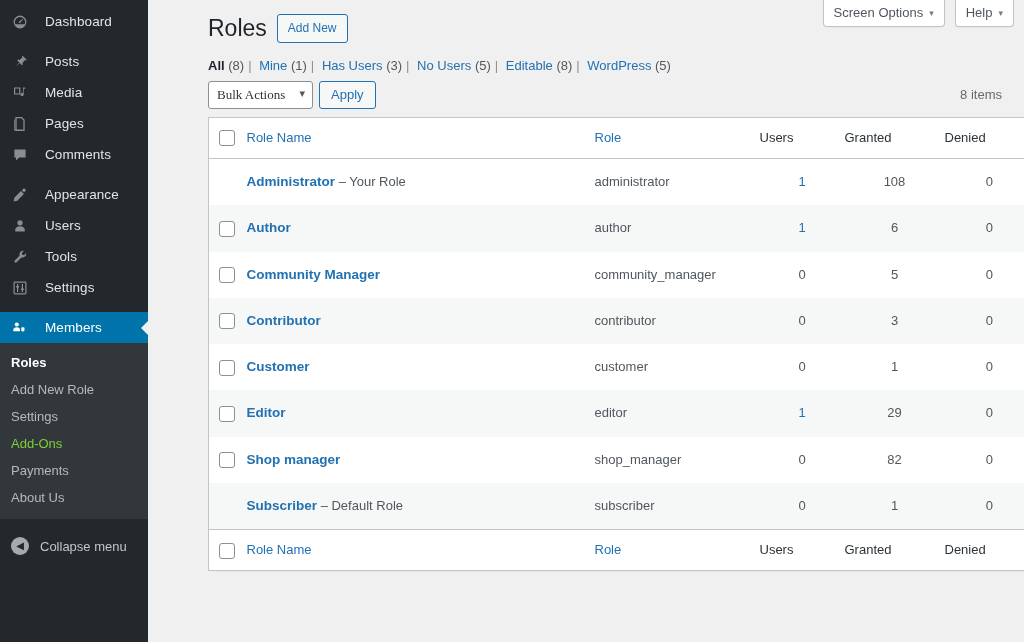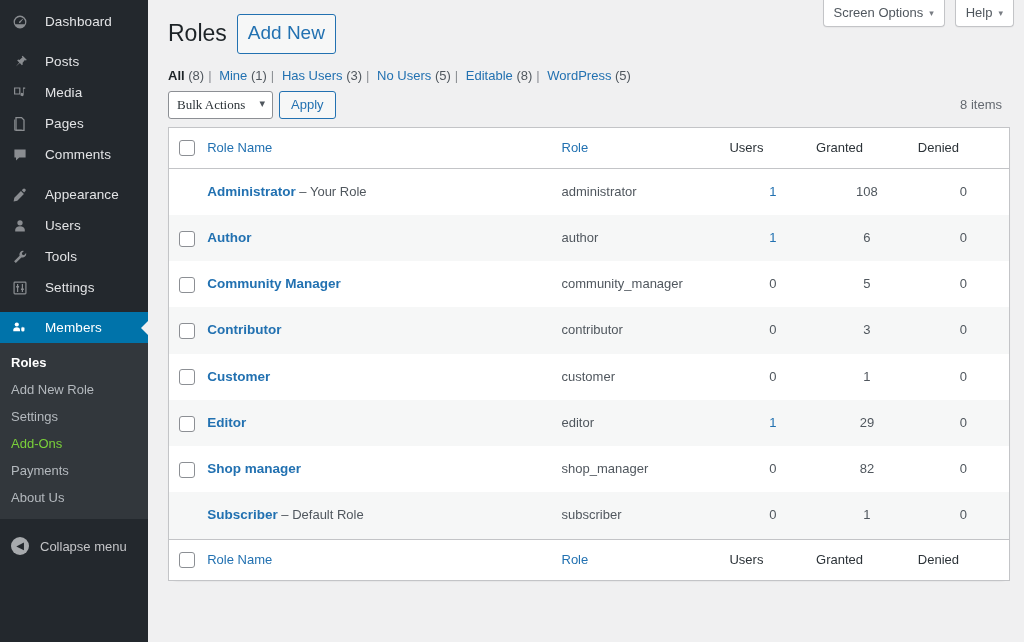--- a/index.html
+++ b/index.html
@@ -66,21 +66,21 @@
     width: 18px; height: 18px; border-radius: 50%;
     background: #a7aaad; color: #23282d;
     display: inline-flex; align-items: center; justify-content: center;
     font-size: 10px; line-height: 1; flex: 0 0 18px;
   }
   .collapse-row .cl-label { margin-left: 11px; }
 
   
   #main {
     flex: 1; height: 634px; background: #f0f0f1;
-    position: relative; overflow: hidden;
+    position: relative; overflow: hidden; margin-left: 40px;
   }
   .screen-meta {
     position: absolute; top: 0; right: 10px;
     display: flex; gap: 10px; z-index: 5;
   }
   .meta-btn {
     background: #fff; border: 1px solid #c3c4c7; border-top: none;
     border-radius: 0 0 4px 4px;
     padding: 5px 10px 6px 10px;
     font-size: 13px; color: #50575e; cursor: pointer;
@@ -93,21 +93,21 @@
     display: flex; align-items: center;
     padding: 14px 0 0 20px; gap: 10px;
   }
   .page-title {
     font-size: 23px; font-weight: 400;
     color: #1d2327; line-height: 1.3;
   }
   .add-new-btn {
     border: 1px solid #2271b1; border-radius: 3px;
     background: #f6f7f7; color: #2271b1;
-    font-size: 19px; padding: 4px 10px 5px 10px;
+    font-size: 12px; padding: 4px 10px 5px 10px;
     cursor: pointer; line-height: 1.5;
   }
 
   .subsubsub {
     padding: 14px 0 0 20px;
     font-size: 13px; color: #2271b1;
   }
   .subsubsub a { color: #2271b1; text-decoration: none; cursor: pointer; }
   .subsubsub .cur { color: #1d2327; font-weight: 600; }
   .subsubsub .cnt { color: #50575e; }

